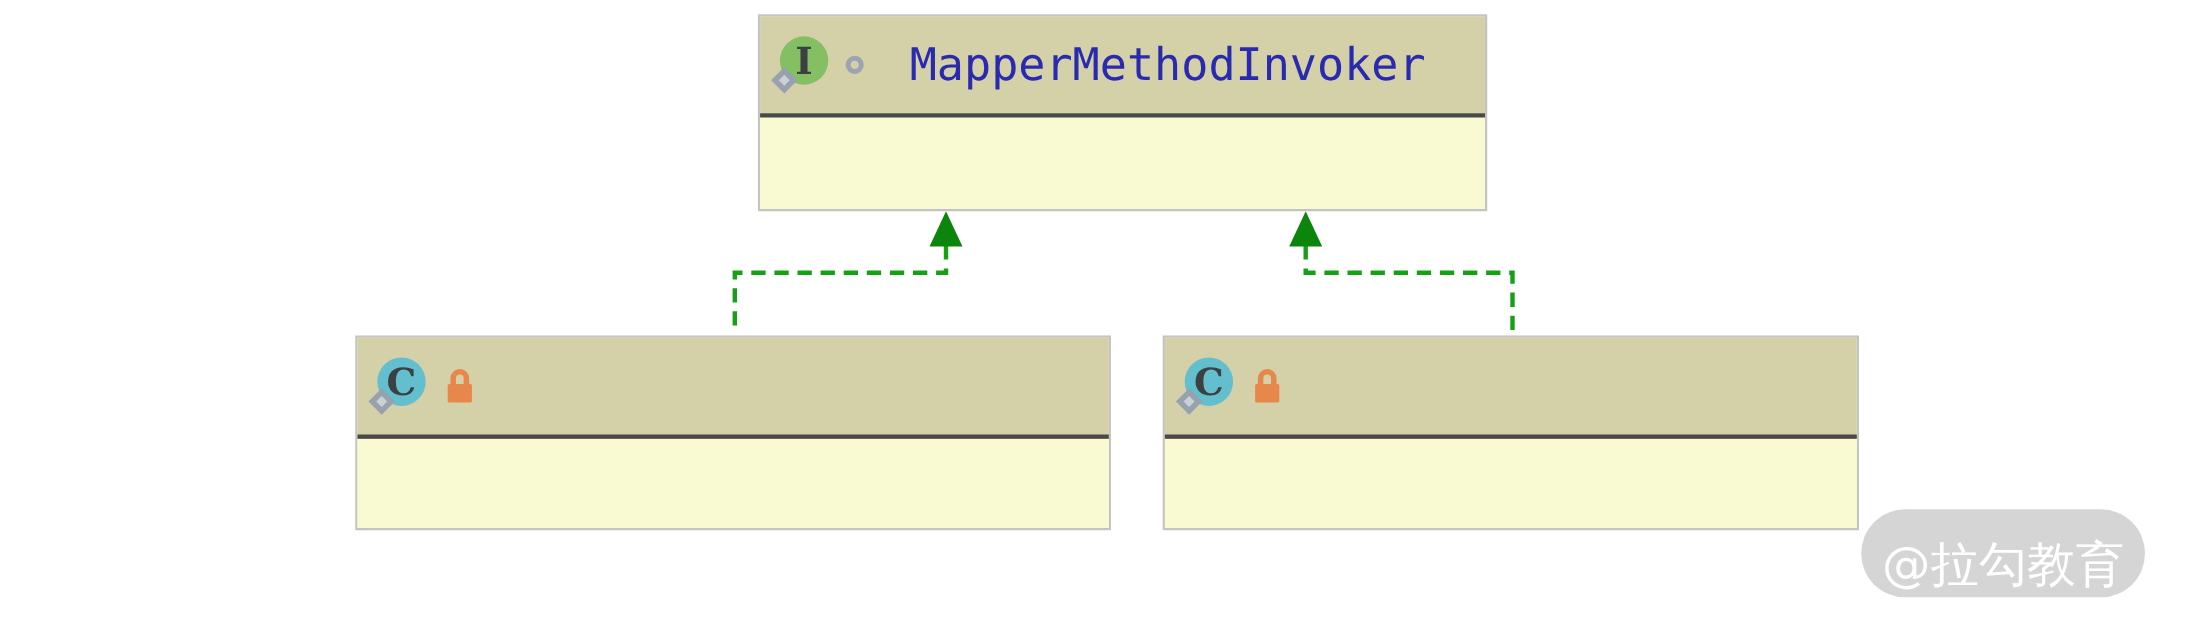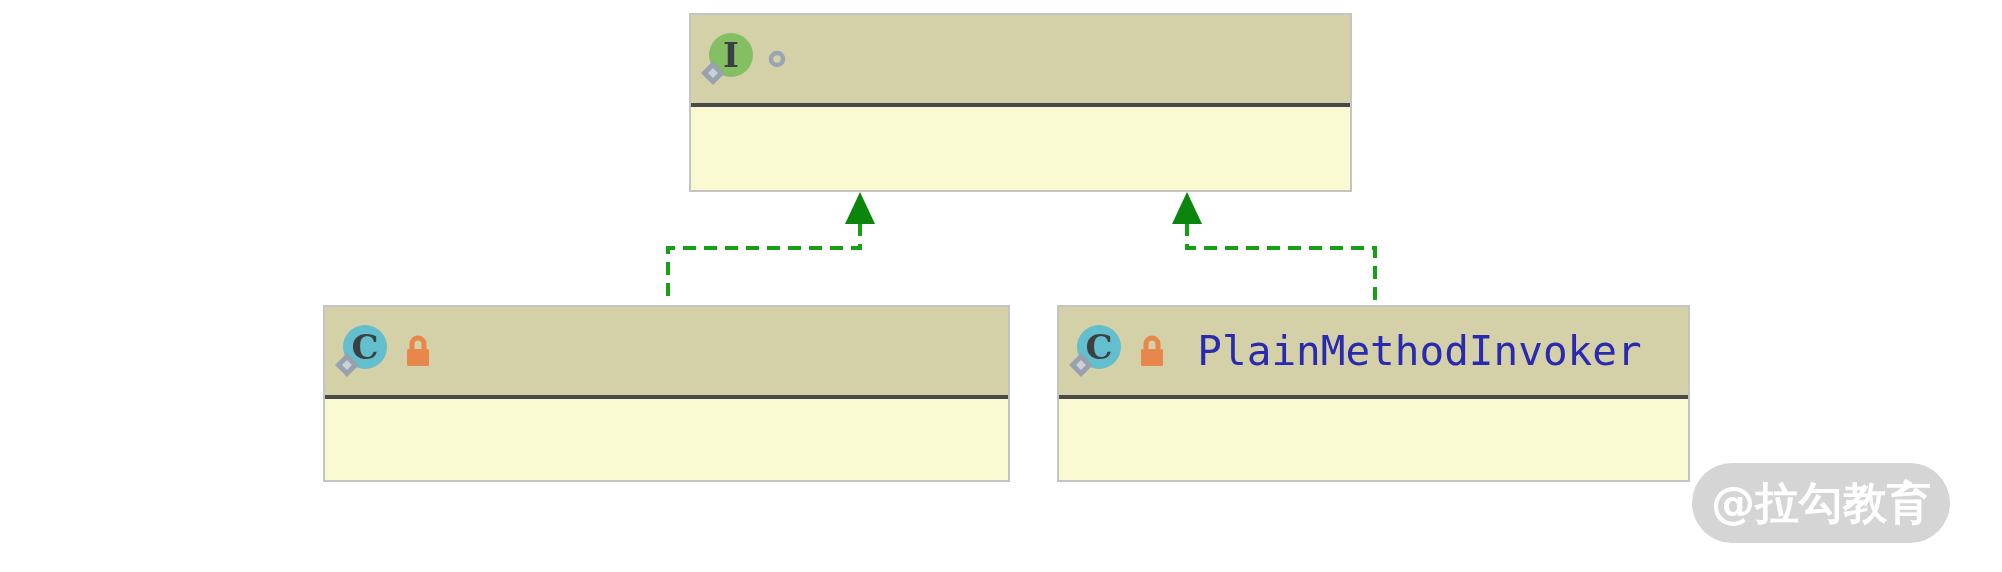--- a/index.html
+++ b/index.html
@@ -82,27 +82,26 @@
   }
   .watermark {
     position: absolute;
     left: 1692px;
     top: 463px;
     width: 258px;
     height: 80px;
     border-radius: 40px;
     background: var(--watermark-bg);
     display: flex;
-    align-items: center;
+    align-items: flex-end;
     justify-content: center;
     font-family: "DejaVu Sans", sans-serif;
     font-size: 44px;
     color: var(--watermark-text);
     white-space: nowrap;
-    font-weight: bold;
   }
 </style>
 </head>
 <body>
 
 <div class="stage">
 
   <svg class="connector-layer" width="2002" height="572" viewBox="0 0 2002 572">
     <g>
       <polyline class="conn-line" points="860,223 860,248 668,248 668,304"></polyline>
@@ -120,20 +119,21 @@
         <circle cx="32" cy="26" r="22" style="fill:var(--interface-icon)"></circle>
         <text class="icon-letter" x="32" y="38" text-anchor="middle">I</text>
         <g transform="translate(14,44) rotate(45)">
           <rect x="-8.5" y="-8.5" width="17" height="17" style="fill:var(--badge)"></rect>
           <rect x="-3.5" y="-3.5" width="7" height="7" style="fill:var(--badge-hole)"></rect>
         </g>
       </svg>
       <svg class="ring-icon-svg" width="20" height="20" viewBox="0 0 20 20">
         <circle cx="10" cy="10" r="6" fill="none" style="stroke:var(--ring)" stroke-width="4.5"></circle>
       </svg>
+      <span class="node-title">MapperMethodInvoker</span>
     </div>
     <div class="node-body"></div>
   </div>
 
   <div class="node" style="left:323px; top:305px; width:687px; height:177px;">
     <div class="node-header">
       <svg class="main-icon" width="56" height="60" viewBox="0 0 56 60">
         <circle cx="32" cy="26" r="22" style="fill:var(--class-icon)"></circle>
         <text class="icon-letter" x="32" y="38" text-anchor="middle">C</text>
         <g transform="translate(14,44) rotate(45)">
@@ -156,21 +156,20 @@
         <text class="icon-letter" x="32" y="38" text-anchor="middle">C</text>
         <g transform="translate(14,44) rotate(45)">
           <rect x="-8.5" y="-8.5" width="17" height="17" style="fill:var(--badge)"></rect>
           <rect x="-3.5" y="-3.5" width="7" height="7" style="fill:var(--badge-hole)"></rect>
         </g>
       </svg>
       <svg class="lock-icon-svg" width="26" height="36" viewBox="0 0 26 36">
         <path d="M7,17 v-6 a6,6 0 0 1 12,0 v6" fill="none" style="stroke:var(--lock)" stroke-width="5"></path>
         <rect x="2" y="16" width="22" height="17" rx="1.5" style="fill:var(--lock)"></rect>
       </svg>
-      <span class="node-title">PlainMethodInvoker</span>
     </div>
     <div class="node-body"></div>
   </div>
 
   <div class="watermark">
     <span>@拉勾教育</span>
   </div>
 
 </div>
 

